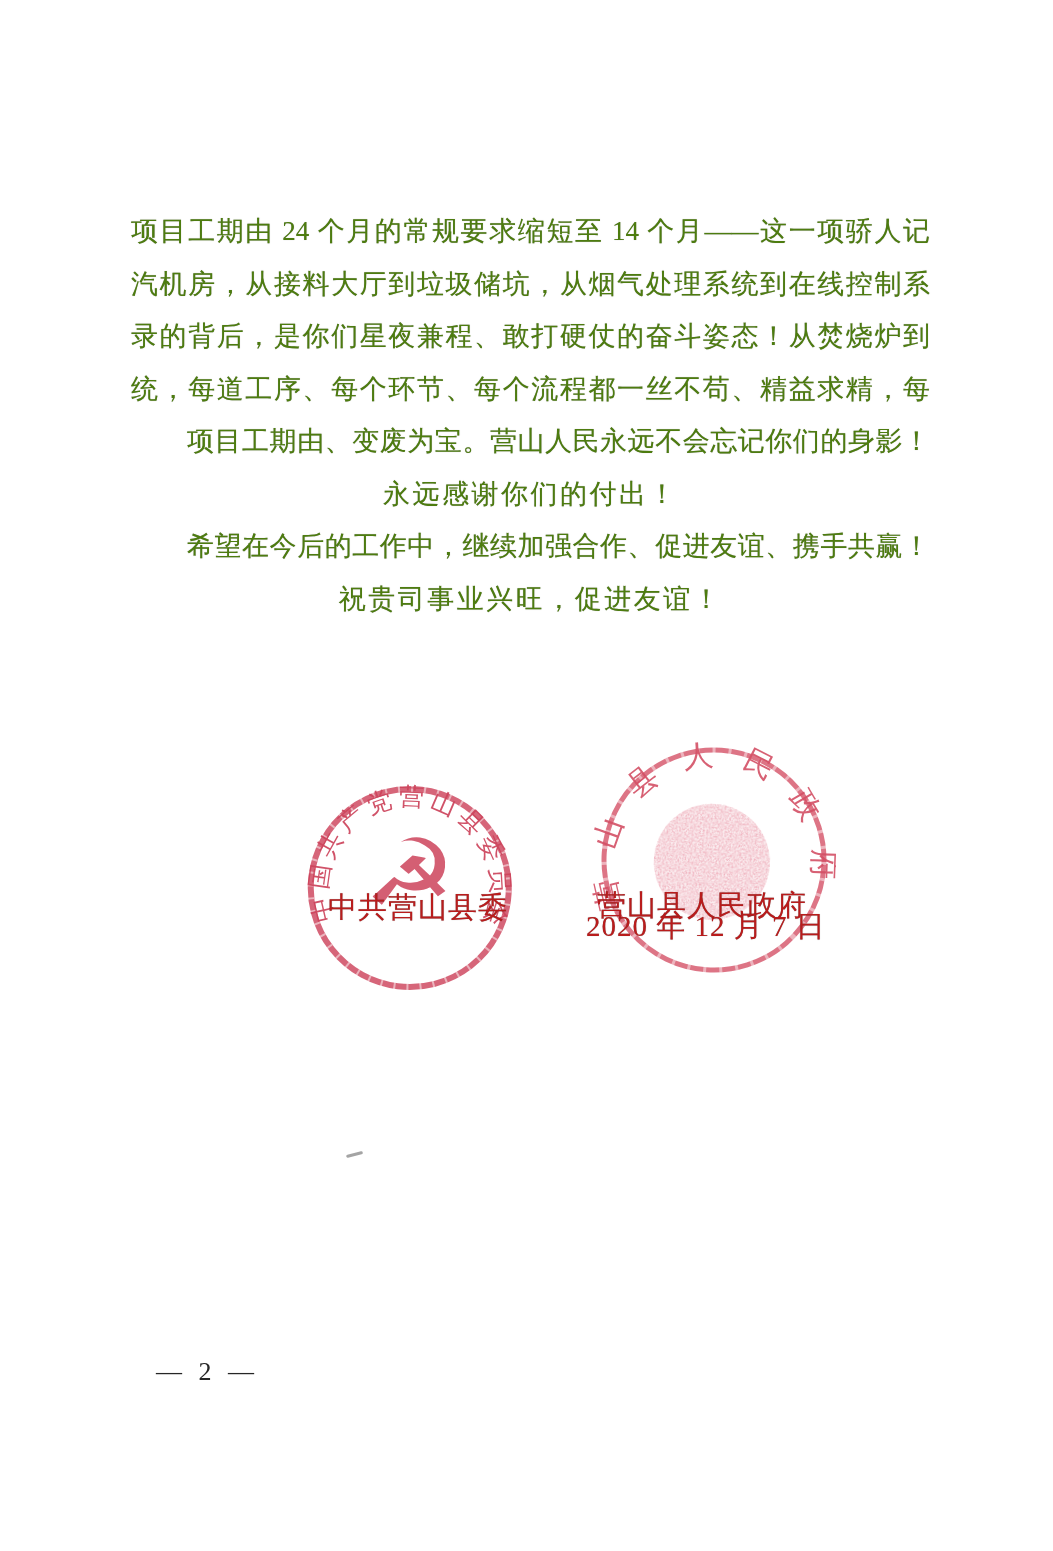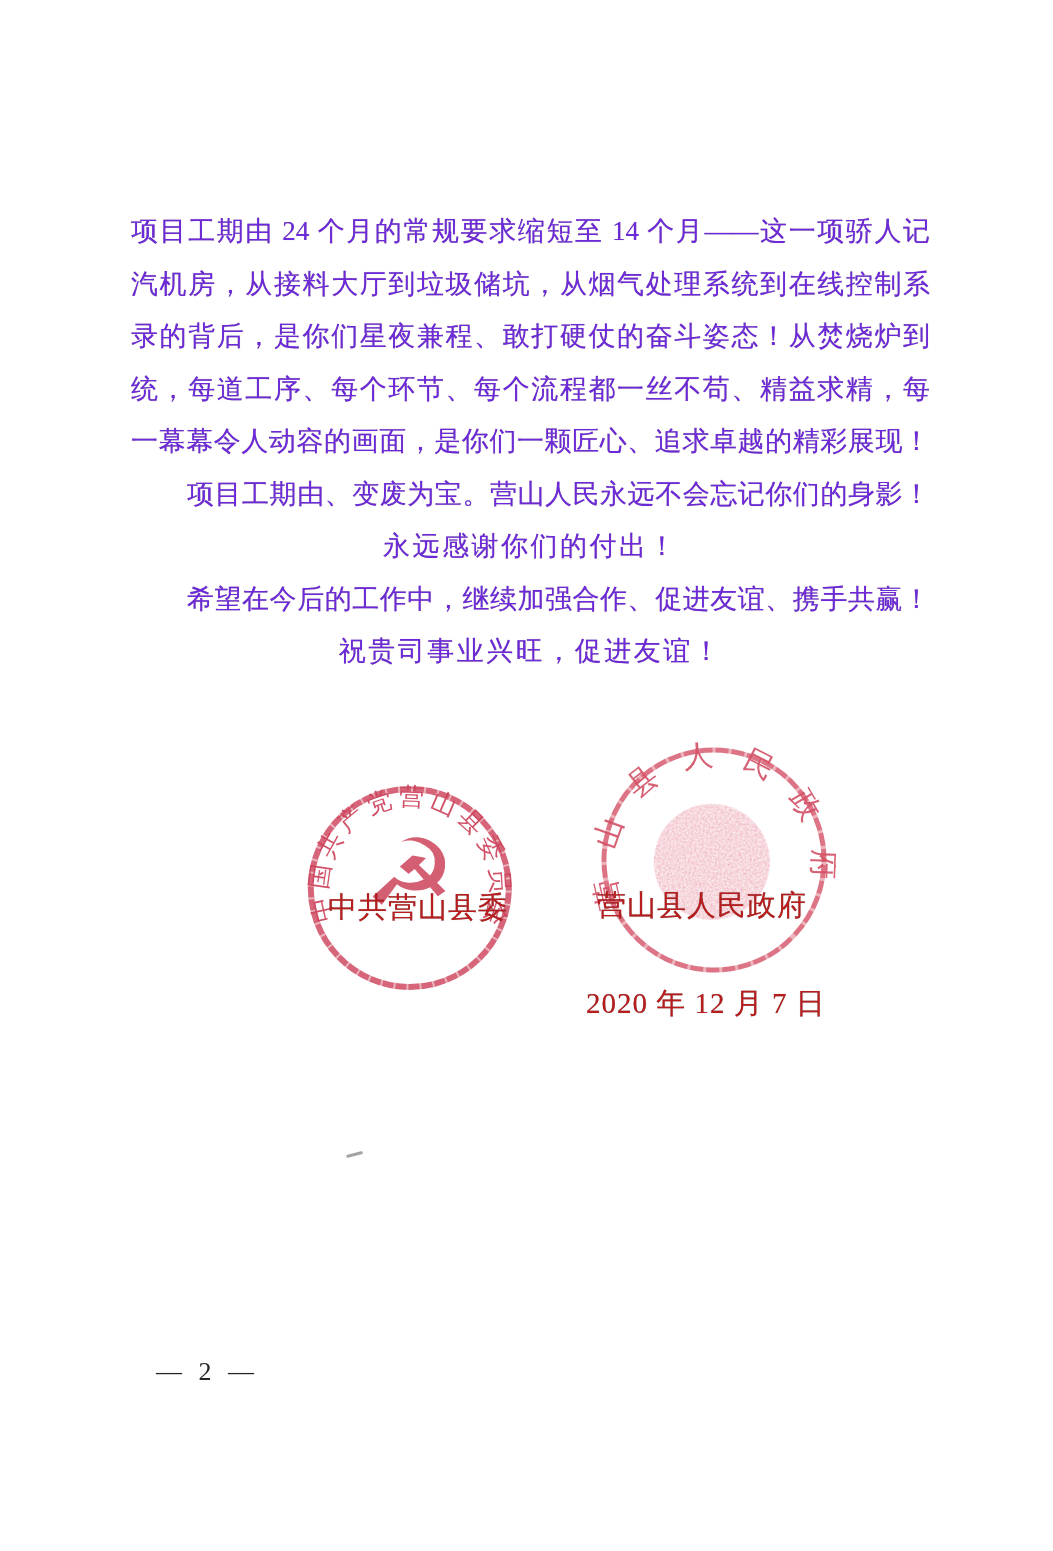--- a/index.html
+++ b/index.html
@@ -8,21 +8,21 @@
     position:relative;
     background:#ffffff;
     font-family:"Liberation Serif","DejaVu Serif",serif;
     overflow:hidden;
   }
   
   .doc-body {
     position:absolute;
     left:131px; top:205px;
     width:799px;
-    color:#6d28d9;
+    color:#4d7c0f;
     font-size:27px;
     text-shadow:0 0 0.7px rgba(70,70,70,0.55);
   }
   .line {
     height:52.5px;
     line-height:52.5px;
   }
   .just {
     text-align:justify;
     text-align-last:justify;
@@ -41,21 +41,21 @@
     position:absolute;
     color:#b91c1c;
     font-size:29px;
     letter-spacing:1px;
     white-space:nowrap;
     text-shadow:0 0 0.7px rgba(40,40,40,0.6);
     z-index:5;
   }
   .sig-party { left:328px; top:888px; }
   .sig-gov   { left:597px; top:886px; }
-  .sig-date  { left:586px; top:984px;text-align:center; }
+  .sig-date  { left:586px; top:907px;text-align:center; }
 
   
   .page-number {
     position:absolute;
     left:156px; top:1357px;
     font-size:26px;
     letter-spacing:5px;
     color:#262626;
     white-space:nowrap;
   }
@@ -72,21 +72,20 @@
   }
 </style>
 </head>
 <body>
 
 <div class="doc-body">
   <div class="line just">项目工期由 24 个月的常规要求缩短至 14 个月——这一项骄人记</div>
   <div class="line just">汽机房，从接料大厅到垃圾储坑，从烟气处理系统到在线控制系</div>
   <div class="line just">录的背后，是你们星夜兼程、敢打硬仗的奋斗姿态！从焚烧炉到</div>
   <div class="line just">统，每道工序、每个环节、每个流程都一丝不苟、精益求精，每</div>
-  <div class="line just">一幕幕令人动容的画面，是你们一颗匠心、追求卓越的精彩展现！</div>
   <div class="line just indent">项目工期由、变废为宝。营山人民永远不会忘记你们的身影！</div>
   <div class="line left">永远感谢你们的付出！</div>
   <div class="line just indent">希望在今后的工作中，继续加强合作、促进友谊、携手共赢！</div>
   <div class="line left">祝贵司事业兴旺，促进友谊！</div>
 </div>
 
 <div class="seal seal-party">
   <svg width="228" height="232" viewBox="-114 -116 228 232">
     <defs>
       <path id="arcParty" d="M -70 44 A 82 82 0 1 1 70 44" fill="none"></path>

